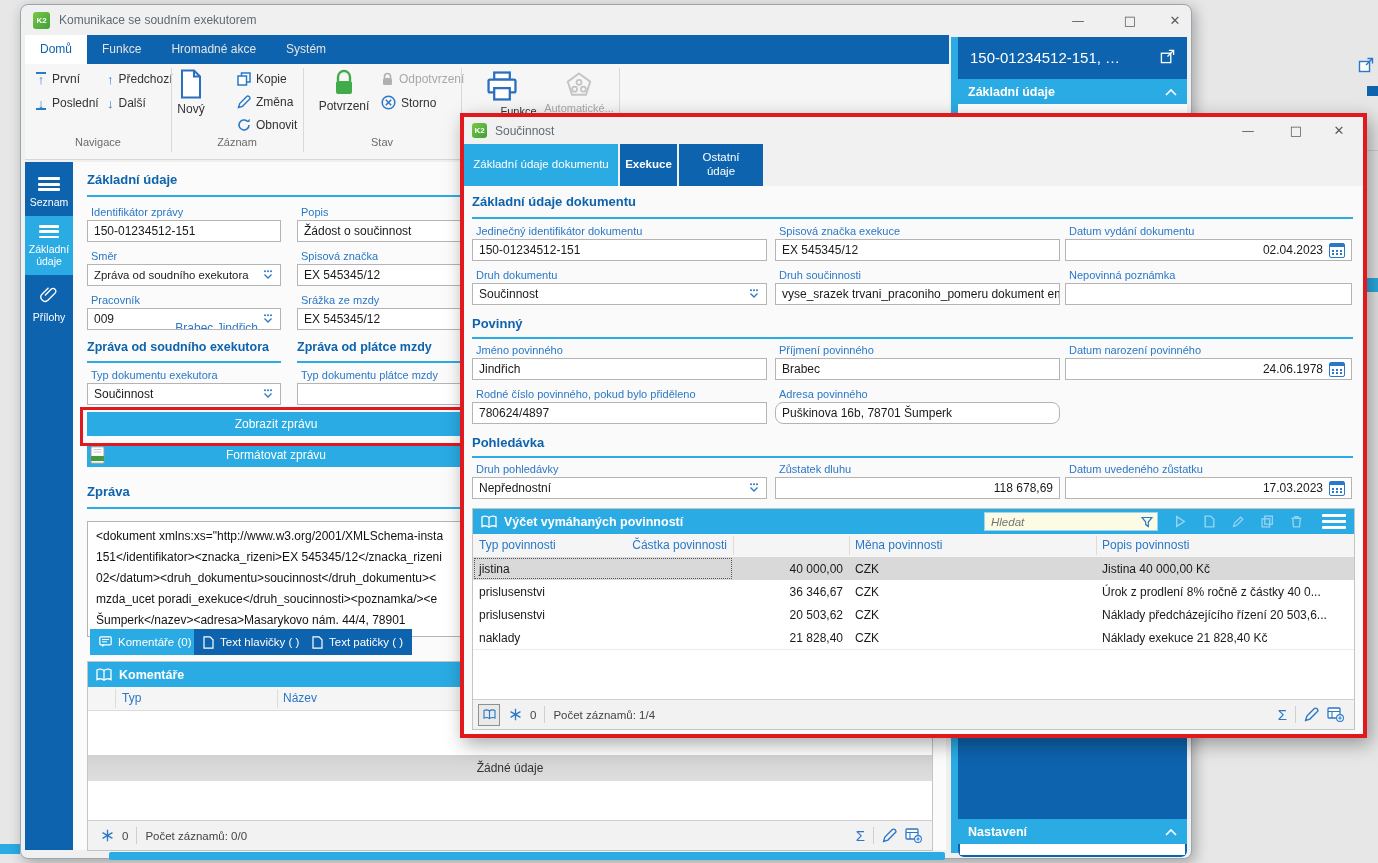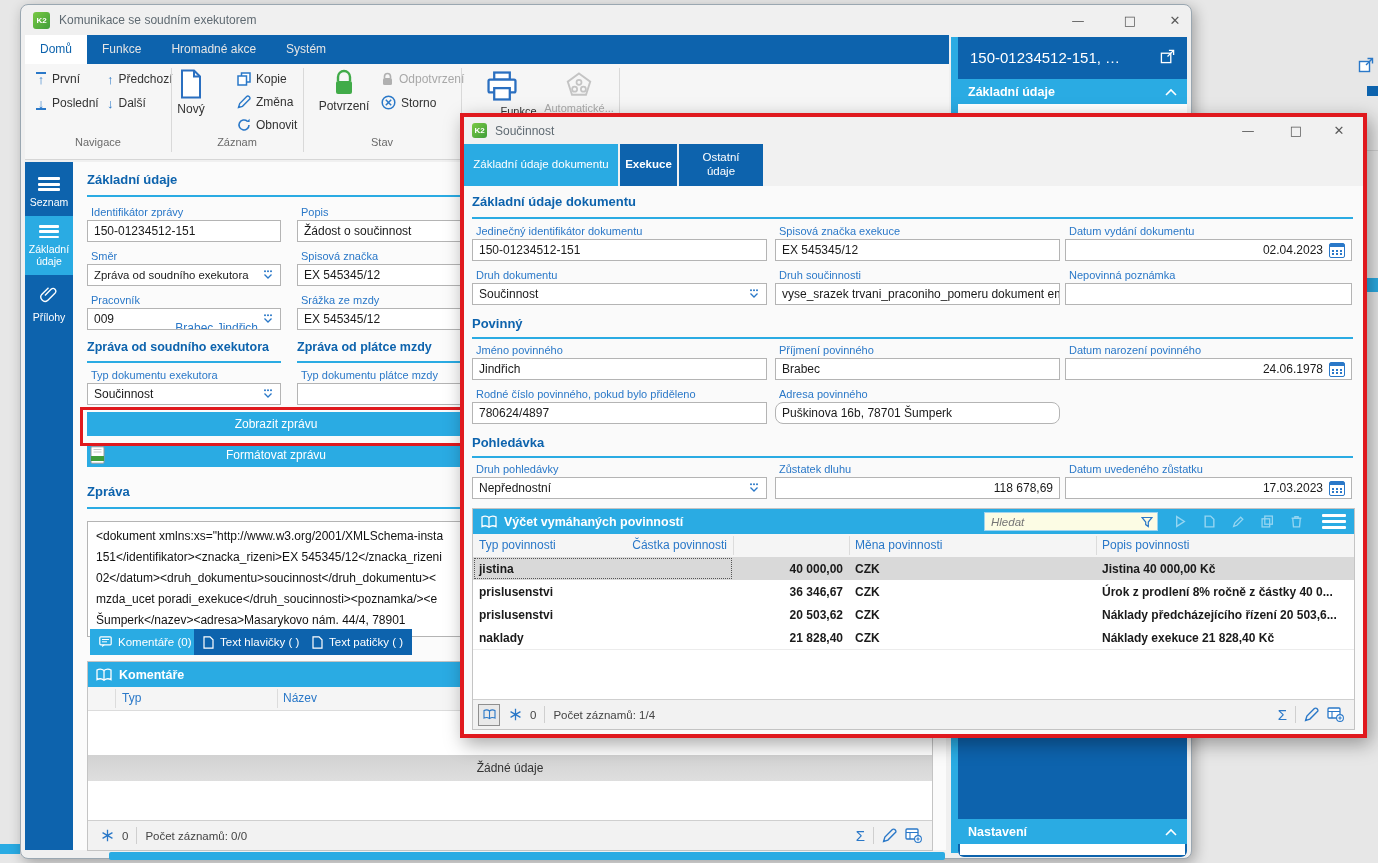--- a/index.html
+++ b/index.html
@@ -72,21 +72,21 @@
   .vsep{position:absolute;width:1px;background:#dcdcdc;}
   .pfoot{position:absolute;left:0;right:0;bottom:0;height:29px;background:#f2f2f2;border-top:1px solid #cfcfcf;
     display:flex;align-items:center;font-size:11.5px;color:#444;}
   .fsep{width:1px;height:17px;background:#cfcfcf;margin:0 8px;}
   .sigma{font-size:15px;color:#2a78c8;}
   .grayband{position:absolute;left:0;right:0;height:26px;background:linear-gradient(#d2d2d2,#dedede);
     display:flex;align-items:center;justify-content:center;font-size:12px;color:#333;}
   .trow{position:absolute;left:0;right:0;height:23px;border-bottom:1px solid #ececec;background:#fff;font-size:12px;color:#1a1a1a;}
   .trow.sel{background:#d9d9d9;}
   .tcell{position:absolute;top:0;height:23px;display:flex;align-items:center;padding:0 6px;box-sizing:border-box;
-    white-space:nowrap;overflow:hidden;font-weight:bold;}
+    white-space:nowrap;overflow:hidden;}
   .selcell{outline:1px dotted #555;outline-offset:-2px;}
   
   #rsplit{left:930px;top:32px;width:7px;height:816px;background:#2aabe3;}
   #rpanel{left:937px;top:32px;width:229px;height:820px;background:#0d63ad;border-radius:0 0 6px 6px;}
   .rphead{position:absolute;left:0;right:0;height:25px;background:#2aabe3;display:flex;align-items:center;
     color:#fff;font-weight:bold;font-size:12.5px;padding:0 10px;box-sizing:border-box;}
   .chev{margin-left:auto;}
   
   #modal{left:460px;top:113px;width:899px;height:617px;background:#f1f1f1;border:4px solid #e0191e;
     box-shadow:4px 6px 18px rgba(0,0,0,.35);z-index:20;}

